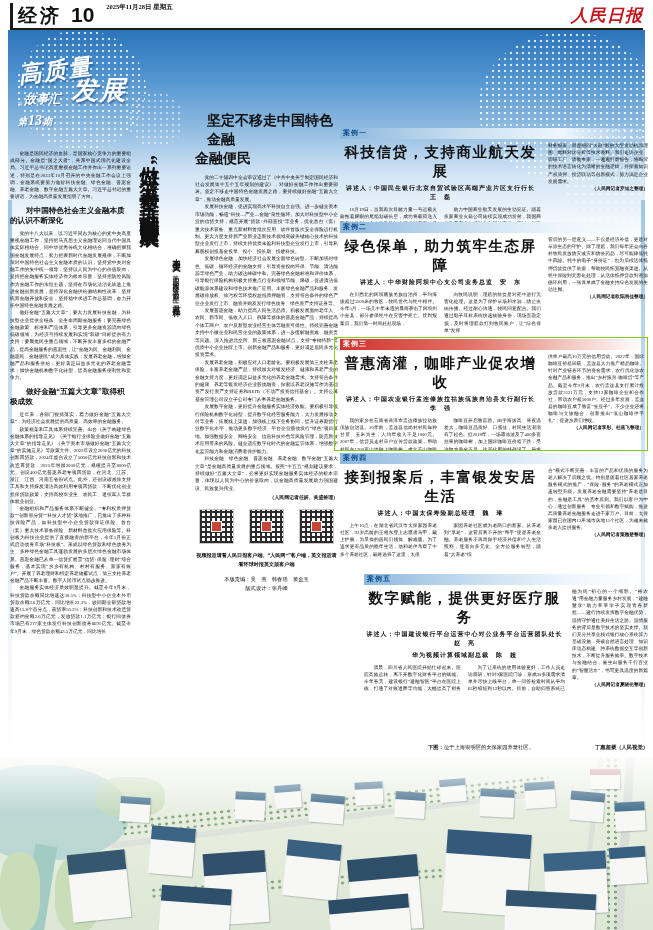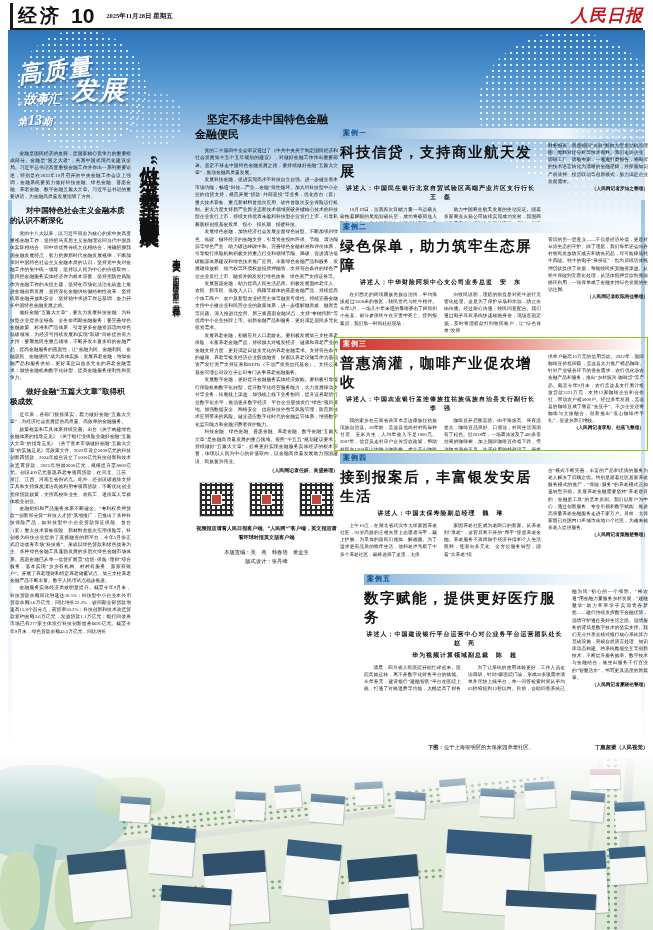--- a/index.html
+++ b/index.html
@@ -1,21 +1,21 @@
 <!DOCTYPE html>
 <html><head>
 <meta charset="utf-8">
 <style>
   html,body{margin:0;padding:0;background:#888;}
   .page{position:relative;width:653px;height:930px;background:#fff;overflow:hidden;
         font-family:"Liberation Serif","DejaVu Serif",serif;color:#111;}
 
   
   .hdr{position:absolute;left:10px;top:3px;width:633px;height:25px;border-bottom:2px solid #1a1a1a;}
-  .hdr-left{position:absolute;left:0;top:0;display:flex;align-items:center;}
+  .hdr-left{position:absolute;left:0;top:0;display:flex;align-items:flex-start;}
   .hdr-section{font-size:19px;font-weight:bold;letter-spacing:3px;border-left:3px solid #1a1a1a;padding-left:5px;}
   .hdr-page{font-size:21px;font-weight:bold;margin-left:9px;font-family:"Liberation Sans",sans-serif;}
   .hdr-date{font-size:6.5px;margin-left:12px;font-weight:bold;}
   .masthead{position:absolute;right:0;top:1px;color:#c3161c;font-size:17px;font-weight:bold;
             font-style:italic;letter-spacing:1px;}
 
   
   .banner{position:absolute;left:8px;top:30px;width:637px;height:228px;
           background:linear-gradient(180deg,#2c74ba 0%,#4f93cf 20%,#8cb9e0 42%,#d4e6f5 64%,#ffffff 92%);}
   .dots{position:absolute;background-image:radial-gradient(rgba(255,255,255,.95) 1.1px,transparent 1.6px);
@@ -52,21 +52,21 @@
 
   
   .presenter{position:absolute;left:170px;top:252px;width:23px;height:295px;
              writing-mode:vertical-lr;line-height:11.5px;letter-spacing:1.5px;}
   .presenter .p-label{font-size:8px;font-weight:bold;}
   .presenter .p-title{font-size:6.8px;}
   .presenter .p-name{font-size:8px;font-weight:bold;letter-spacing:2px;}
 
   
   .mid{position:absolute;left:195px;top:112px;width:143px;height:636px;overflow:hidden;}
-  .mid-h{font-size:11px;font-weight:bold;line-height:1.35;}
+  .mid-h{font-size:14px;font-weight:bold;line-height:1.35;}
   .mid-h .l1{display:block;padding-left:12px;}
   .mid-h .l2{display:block;}
   .mid-body{margin-top:5px;font-size:4.75px;line-height:1.56;text-align:justify;}
   .mid-body p{margin:0;text-indent:2em;}
   .byline{text-align:right;font-weight:bold;font-size:4.9px;margin-top:2px;}
   .qr-row{display:flex;justify-content:center;gap:15px;margin-top:9px;}
   .qr{width:33px;height:33px;border:1px solid #c9c9c9;background:
       repeating-linear-gradient(0deg,#2b2b2b 0 2px,transparent 2px 5px),
       repeating-linear-gradient(90deg,#2b2b2b 0 2px,transparent 2px 5px);position:relative;}
   .qr::after{content:"";position:absolute;left:11px;top:11px;width:9px;height:9px;background:#c4483a;border:1px solid #fff;}
@@ -75,21 +75,21 @@
 
   
   .cases{position:absolute;left:340px;top:128px;width:308px;}
   .case{position:relative;overflow:hidden;}
   .case-bar{height:11px;line-height:11px;font-size:7px;font-weight:bold;color:#0b4d8c;
             letter-spacing:1px;padding-left:3px;
             background:linear-gradient(90deg,#8cb8de 0%,#c9dff0 40%,#eef6fc 72%,rgba(255,255,255,0) 100%);}
   .case-flex{display:flex;gap:7px;}
   .case-left{width:201px;flex:0 0 auto;}
   .case-right{flex:1;font-size:4.7px;line-height:1.52;text-align:justify;padding-top:3px;}
-  .case-h{font-size:14.5px;font-weight:bold;letter-spacing:1.5px;margin-top:4px;}
+  .case-h{font-size:14.5px;font-weight:bold;text-align:center;letter-spacing:1.5px;margin-top:4px;}
   .case-sp{font-size:6px;text-align:center;margin-top:3px;}
   .case-sp b{letter-spacing:1px;}
   .case-body{margin-top:4px;columns:2;column-gap:7px;font-size:4.7px;line-height:1.52;text-align:justify;}
   .case-body p{margin:0;text-indent:2em;}
   .case-byline{text-align:right;font-weight:bold;}
   .case.hl{border:1px solid #84cc16;margin:2px 0 2px -6px;padding:1px 3px 2px 5px;}
 
   
   .photo-cap{position:absolute;left:428px;top:744px;width:220px;font-size:5.3px;display:flex;
              justify-content:space-between;}

